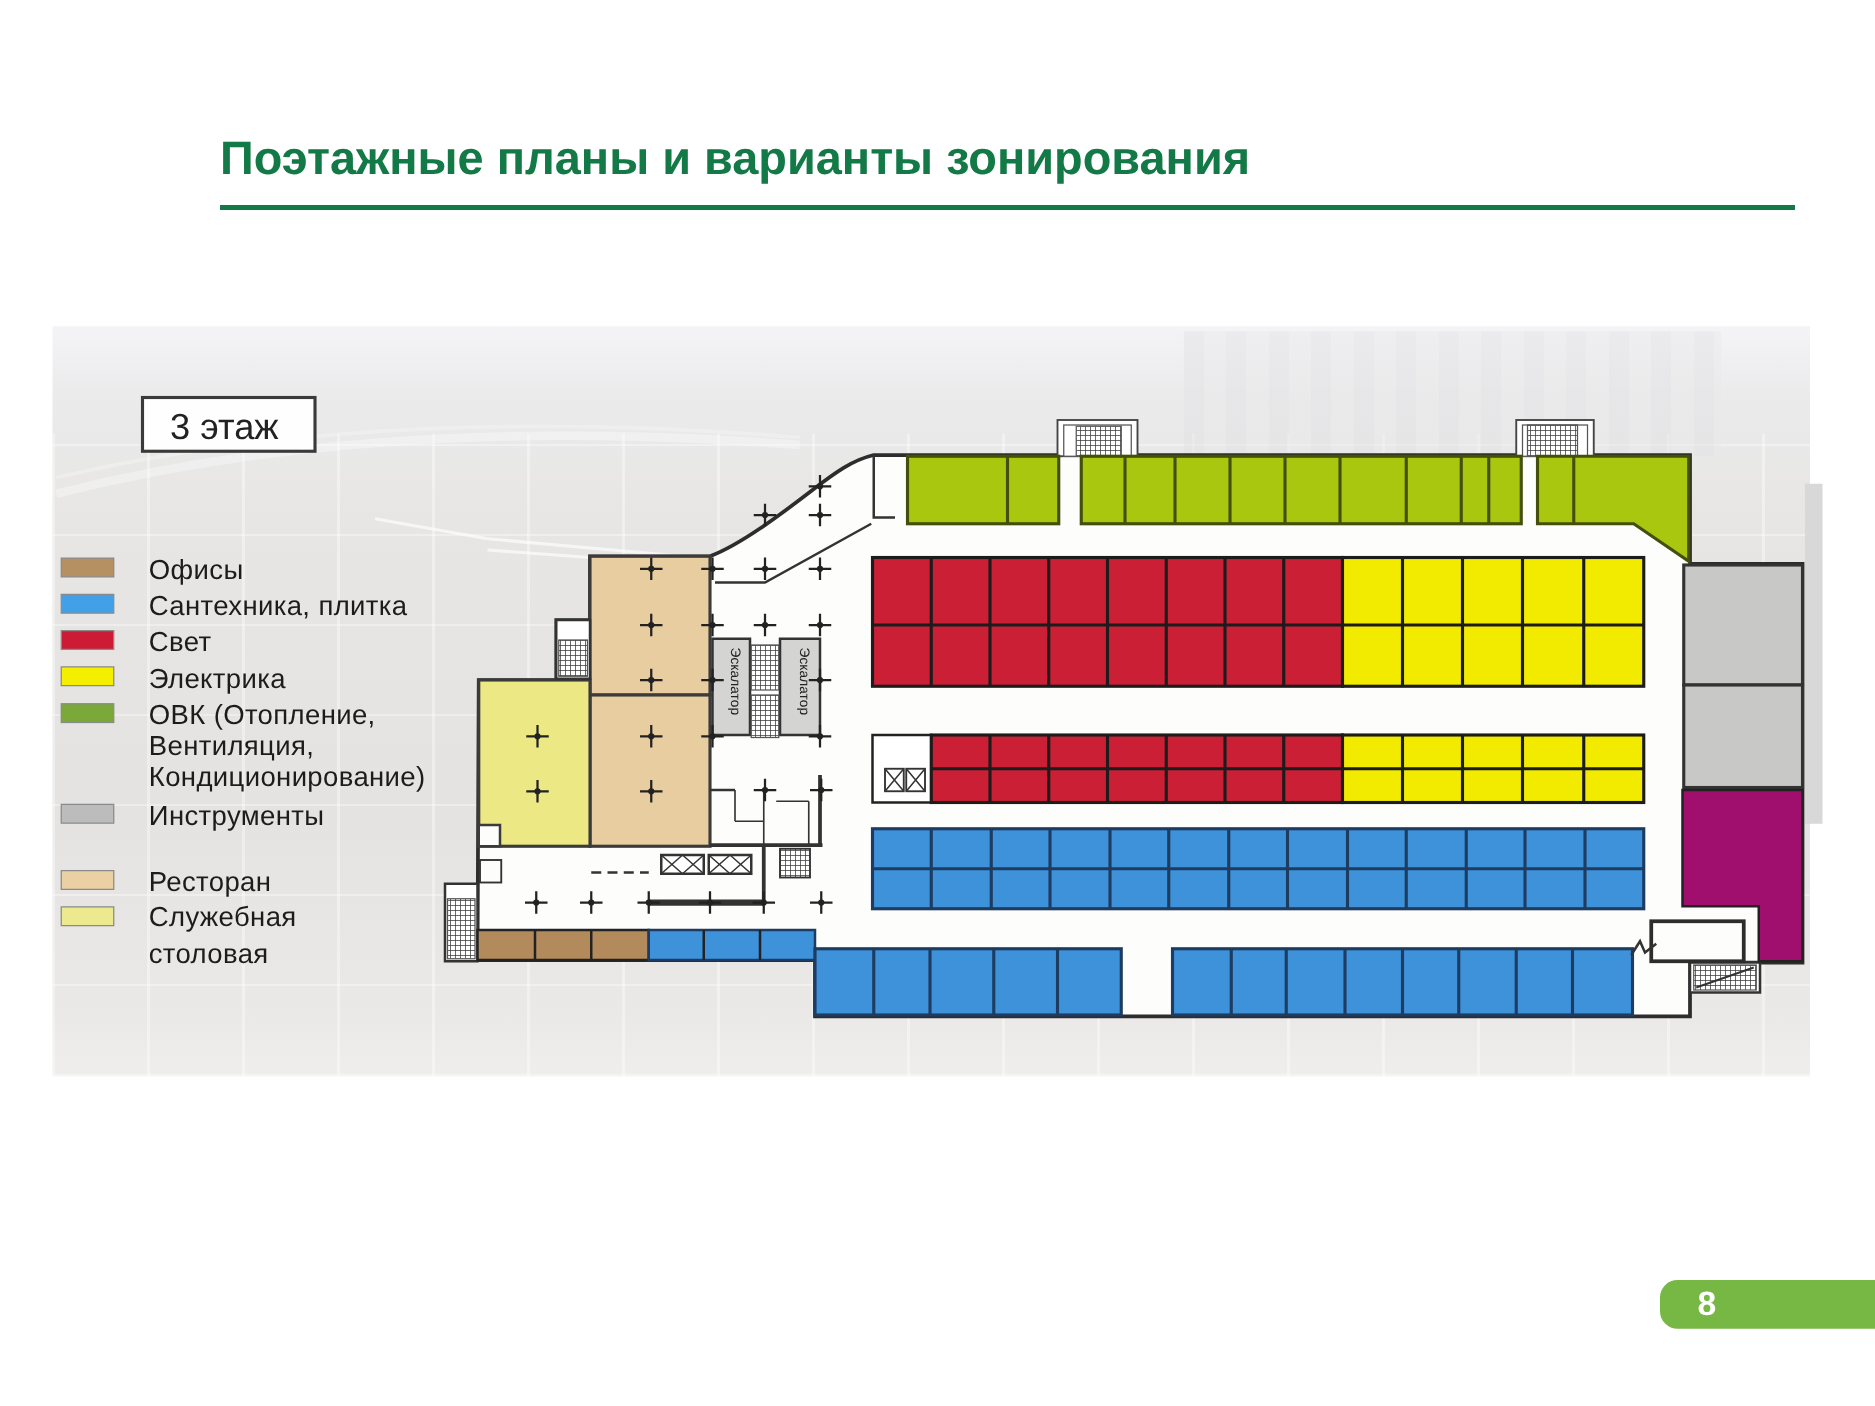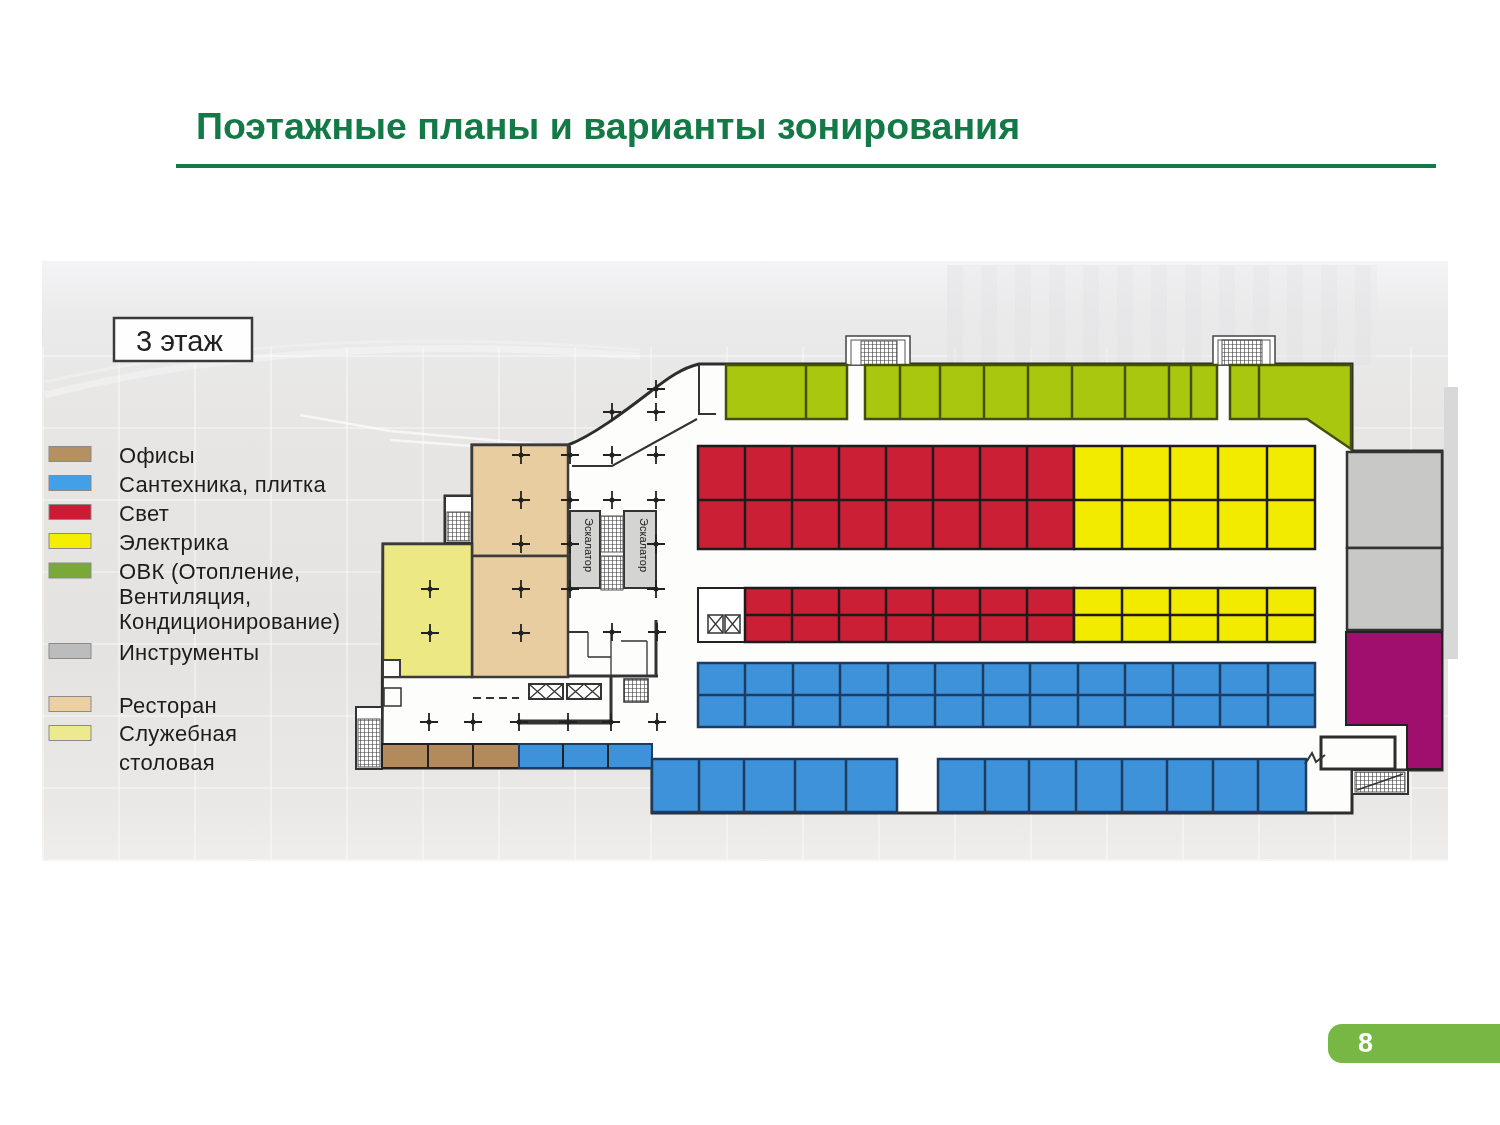--- a/index.html
+++ b/index.html
@@ -1,18 +1,18 @@
 <!DOCTYPE html>
 <html><head>
 <meta charset="utf-8">
 <style>
 html,body{margin:0;padding:0;width:1500px;height:1125px;background:#fff;overflow:hidden;}
 *{box-sizing:border-box;}
 body{font-family:"Liberation Sans",sans-serif;position:relative;}
-.title{position:absolute;left:176px;top:105px;font-size:37.5px;font-weight:bold;color:#137946;white-space:nowrap;margin-left:20px;}
+.title{position:absolute;left:176px;top:105px;font-size:37.5px;font-weight:bold;color:#137946;white-space:nowrap;}
 .rule{position:absolute;left:176px;top:164px;width:1260px;height:4px;background:#137946;}
 .photo{position:absolute;left:42px;top:261px;width:1406px;height:600px;
 background:linear-gradient(180deg,#f4f4f6 0%,#ebebec 9%,#e7e6e4 25%,#e4e3e1 65%,#eae9e7 92%,#efeeec 100%);}
 .grid{position:absolute;left:0;top:86px;width:1406px;height:514px;
 background:
 repeating-linear-gradient(90deg, rgba(255,255,255,.38) 0 2px, rgba(255,255,255,0) 2px 76px),
 repeating-linear-gradient(0deg, rgba(255,255,255,.35) 0 2px, rgba(255,255,255,0) 2px 72px);}
 .winr{position:absolute;left:905px;top:4px;width:430px;height:100px;background:repeating-linear-gradient(90deg,#e1e1e4 0 16px,#e9e9ea 16px 34px);opacity:.45;}
 .dkr{position:absolute;left:1402px;top:126px;width:14px;height:272px;background:#d8d8d9;}
 .pagenum{position:absolute;left:1328px;top:1024px;width:200px;height:39px;background:#76b843;border-radius:14px;color:#fff;font-size:27px;font-weight:bold;line-height:39px;padding-left:30px;}

